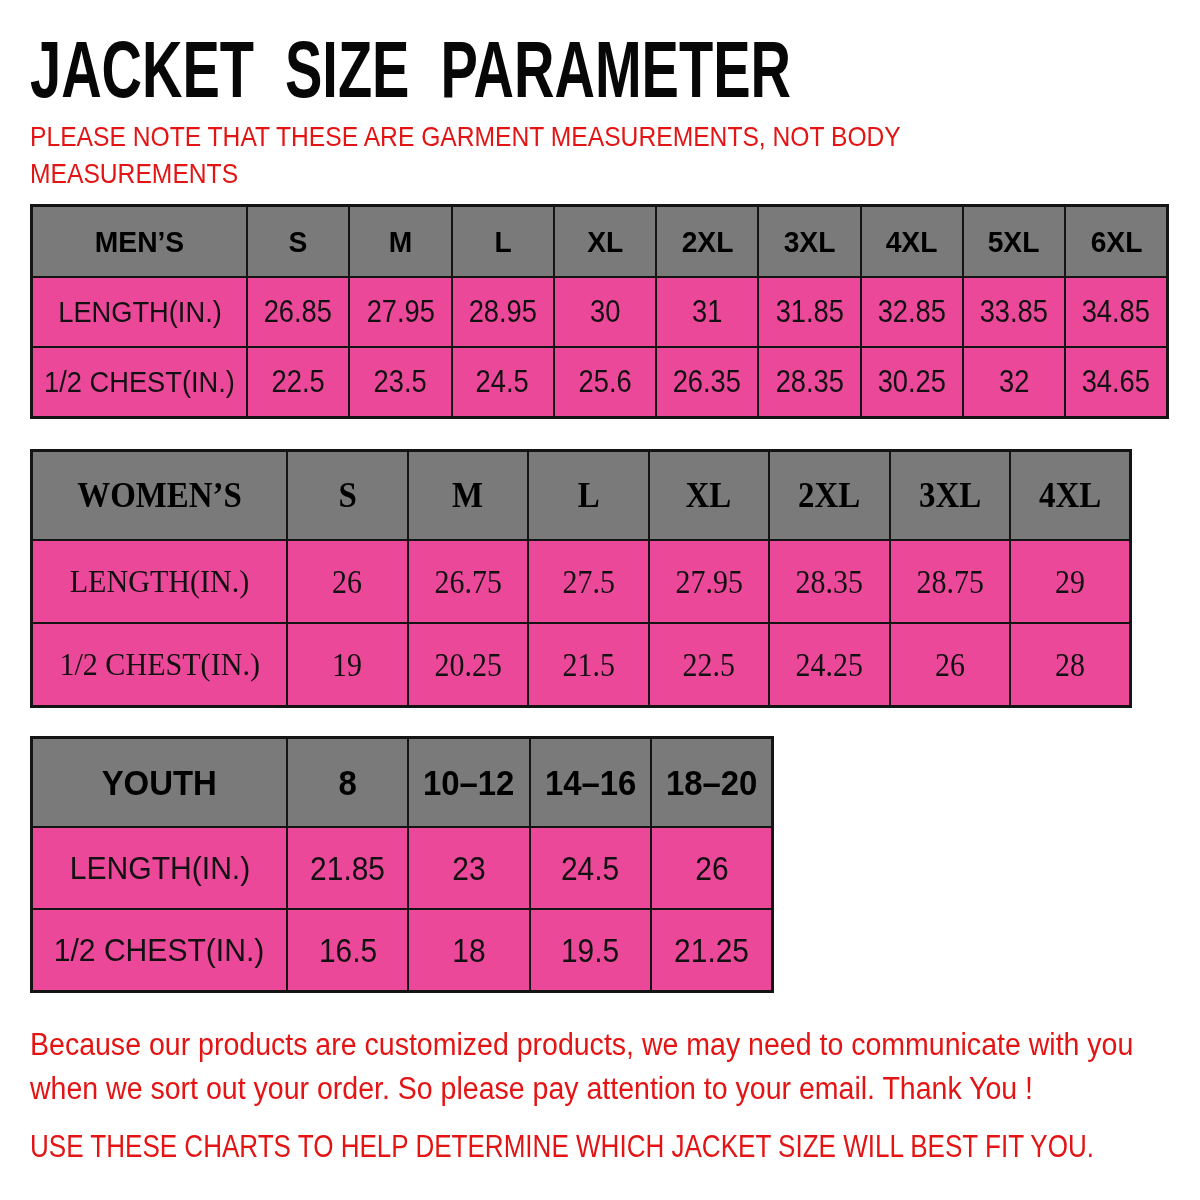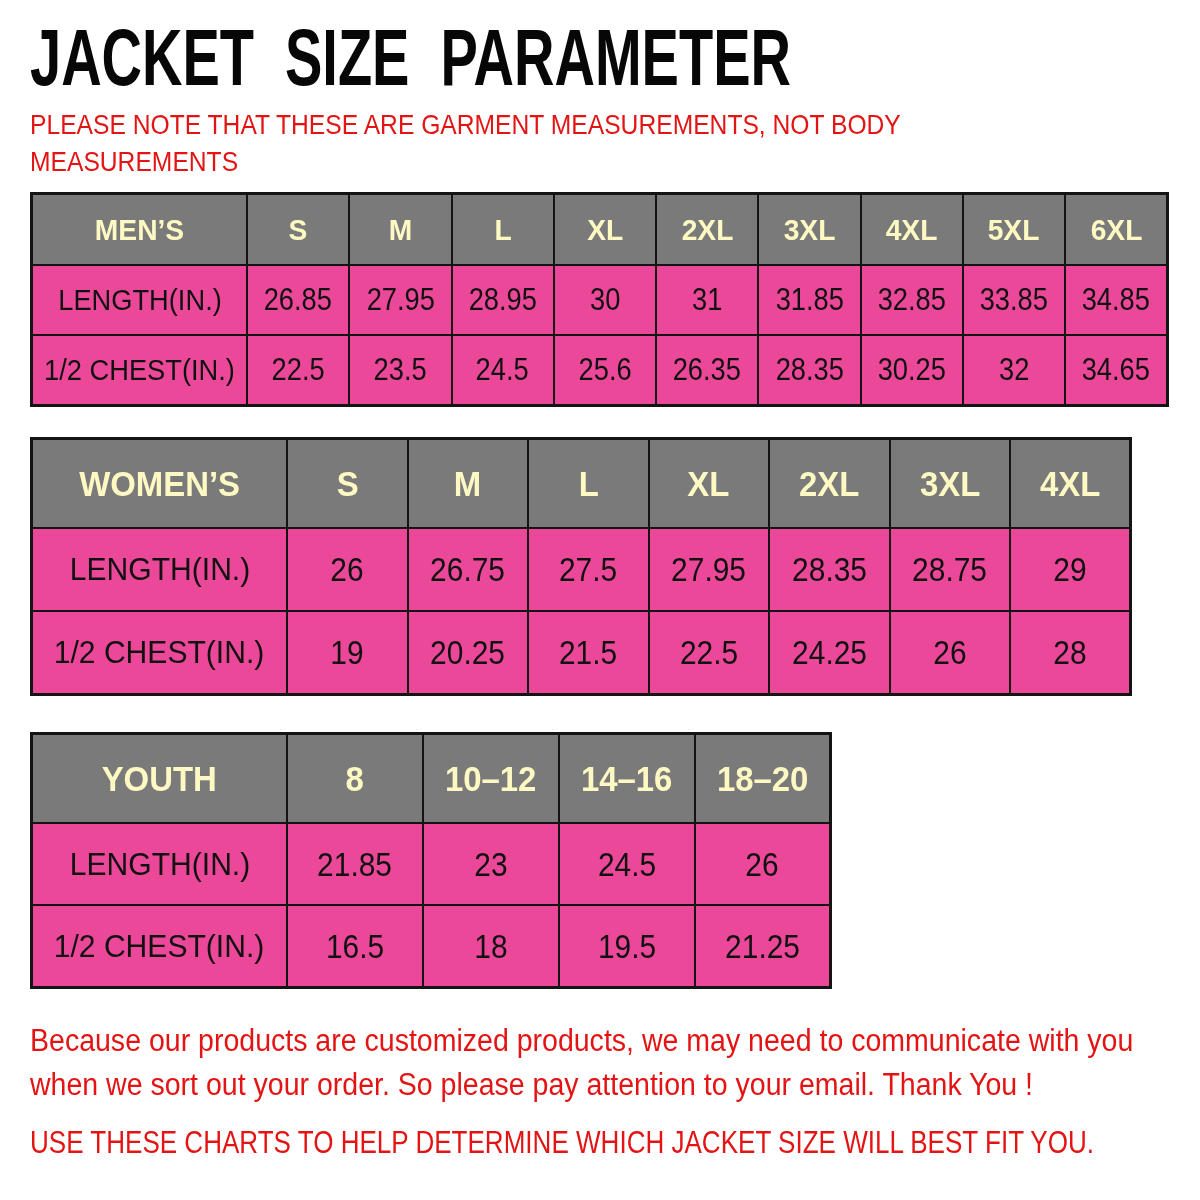--- a/index.html
+++ b/index.html
@@ -8,21 +8,21 @@
     --border:#141414;
   }
   html,body{margin:0;padding:0;}
   body{
     width:1200px;height:1200px;
     background:#ffffff;
     font-family:"Liberation Sans",sans-serif;
     overflow:hidden;
     color:#111;
   }
-  .page{padding:20px 30px 0 30px;box-sizing:border-box;}
+  .page{padding:32px 30px 0 30px;box-sizing:border-box;}
 
   
   .title{
     font-size:80px;
     font-weight:bold;
     line-height:76px;
     color:#070707;
     white-space:nowrap;
     transform:scaleX(.70);
     transform-origin:left center;
@@ -50,45 +50,45 @@
   }
   table.sizes th,table.sizes td{
     border:2px solid var(--border);
     text-align:center;
     vertical-align:middle;
     padding:0;
     overflow:hidden;
   }
   table.sizes th{
     background:var(--gray);
-    color:#fef9c3;
+    color:#000000;
     font-weight:bold;
   }
   table.sizes td{background:#ec4899;}
   .cell{display:inline-block;transform:scaleX(.88);white-space:nowrap;}
   .cell.lbl{transform:scaleX(.94);}
   .cell.hdr{transform:scaleX(.94);}
 
   .t0{width:1139px;margin-top:12px;}
   .t0 th{height:69px;}
   .t0 td{height:68px;}
   .t0 th.first{width:213px;}
   .t0 .hdr{font-size:30px;}
   .t0 td .cell{font-size:31px;}
   .t0 td .cell.lbl{font-size:29px;}
 
-  .t1{width:1102px;margin-top:30px;}
+  .t1{width:1102px;margin-top:30px;font-family:Liberation Serif, serif;}
   .t1 th{height:87px;}
   .t1 td{height:81px;}
   .t1 th.first{width:253px;}
   .t1 .hdr{font-size:35px;}
   .t1 td .cell{font-size:34px;}
   .t1 td .cell.lbl{font-size:32px;}
 
-  .t2{width:802px;margin-top:36px;border-radius:28px;}
+  .t2{width:744px;margin-top:28px;border-radius:28px;}
   .t2 th{height:87px;}
   .t2 td{height:80px;}
   .t2 th.first{width:253px;}
   .t2 .hdr{font-size:35px;}
   .t2 td .cell{font-size:34px;}
   .t2 td .cell.lbl{font-size:32px;}
 
   
   .footer1{
     margin-top:30px;

